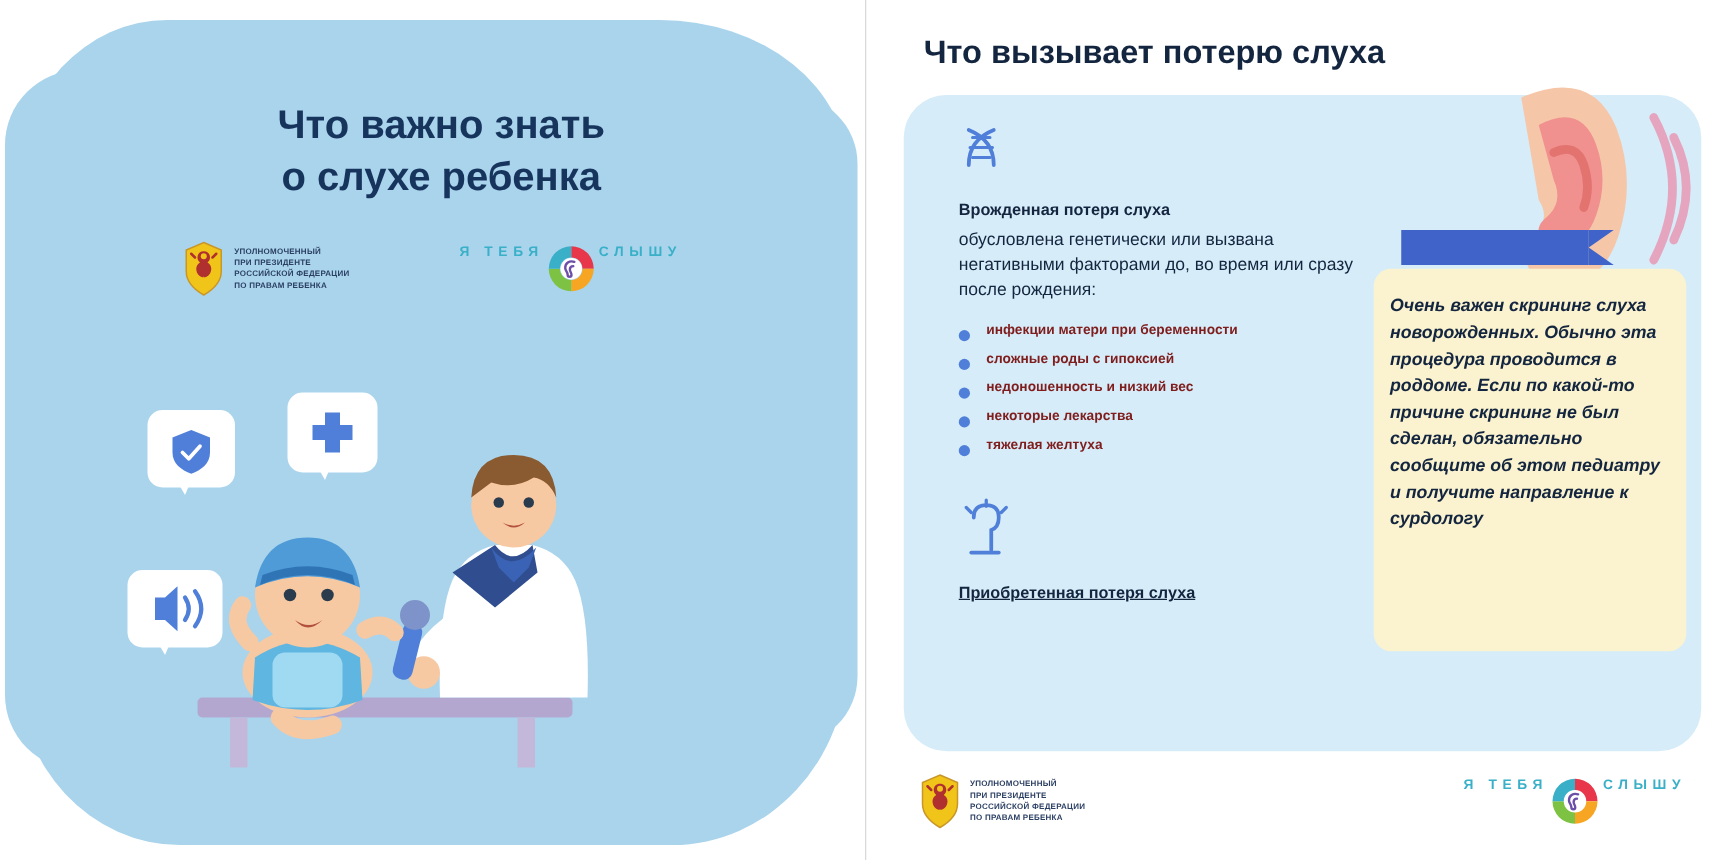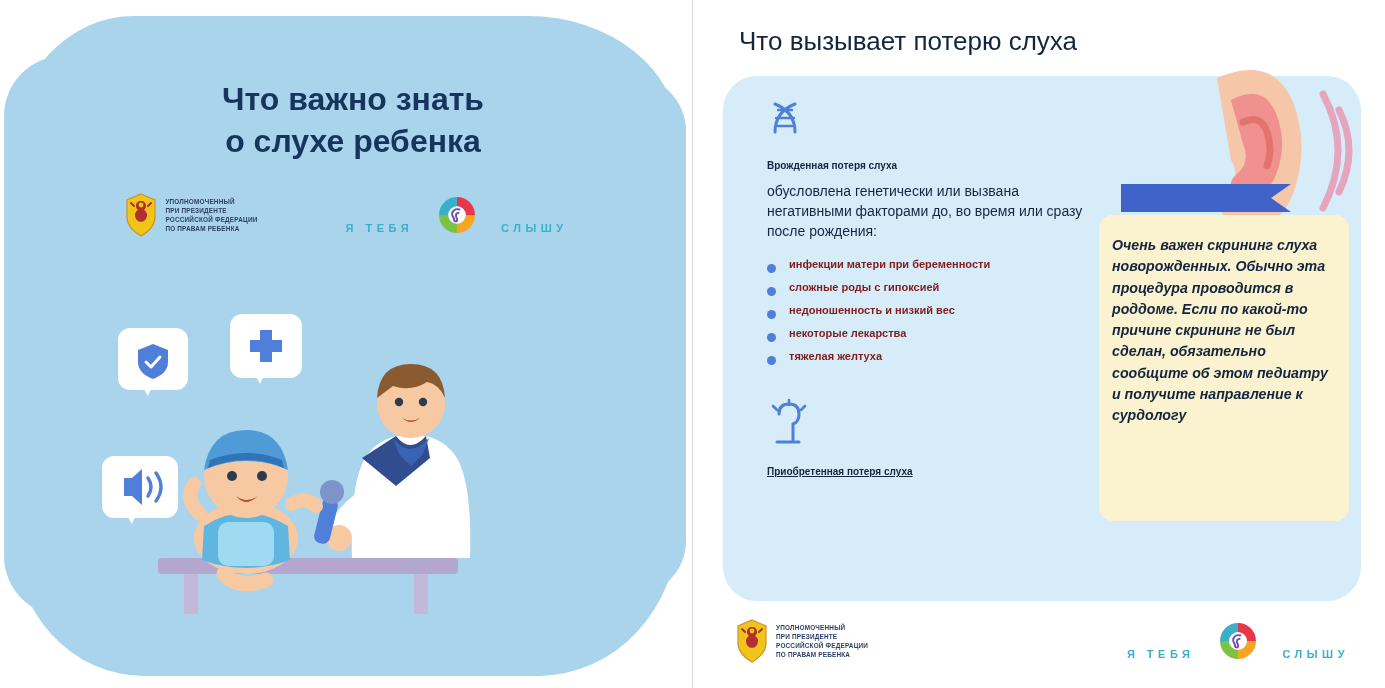--- a/index.html
+++ b/index.html
@@ -69,21 +69,21 @@
   .ombud-text {
     font-size: 6.4px;
     line-height: 1.42;
     color: #2b3f63;
     font-weight: bold;
     letter-spacing: .2px;
     text-transform: uppercase;
     white-space: nowrap;
   }
   
-  .yts { display: flex; align-items: flex-end; gap: 25px; }
+  .yts { display: flex; align-items: flex-start; gap: 3px; }
   .yts-word {
     font-size: 11px;
     letter-spacing: 4.5px;
     color: #3ab0c8;
     font-weight: bold;
   }
   .yts-word.right { color: #3ab0c8; }
   .yts-mark { width: 38px; height: 38px; }
 
   
@@ -94,33 +94,33 @@
     position: relative;
     width: 693px; height: 688px;
     background: #ffffff;
     border-left: 1px solid #d8d8d8;
     overflow: hidden;
   }
   .right-title {
     position: absolute;
     left: 46px; top: 26px;
     font-size: 26px;
-    font-weight: normal;
+    font-weight: bold;
     color: #13253f;
   }
   .right-card {
     position: absolute;
     left: 30px; top: 76px;
     width: 638px; height: 525px;
     background: #d6ecf8;
     border-radius: 34px;
   }
   .r-sec-head {
     position: absolute;
-    font-size: 10px;
+    font-size: 13px;
     font-weight: bold;
     color: #13253f;
   }
   .r-body {
     position: absolute;
     font-size: 14px;
     color: #13253f;
     line-height: 1.42;
   }
   .bullets { position: absolute; left: 74px; top: 193px; }

